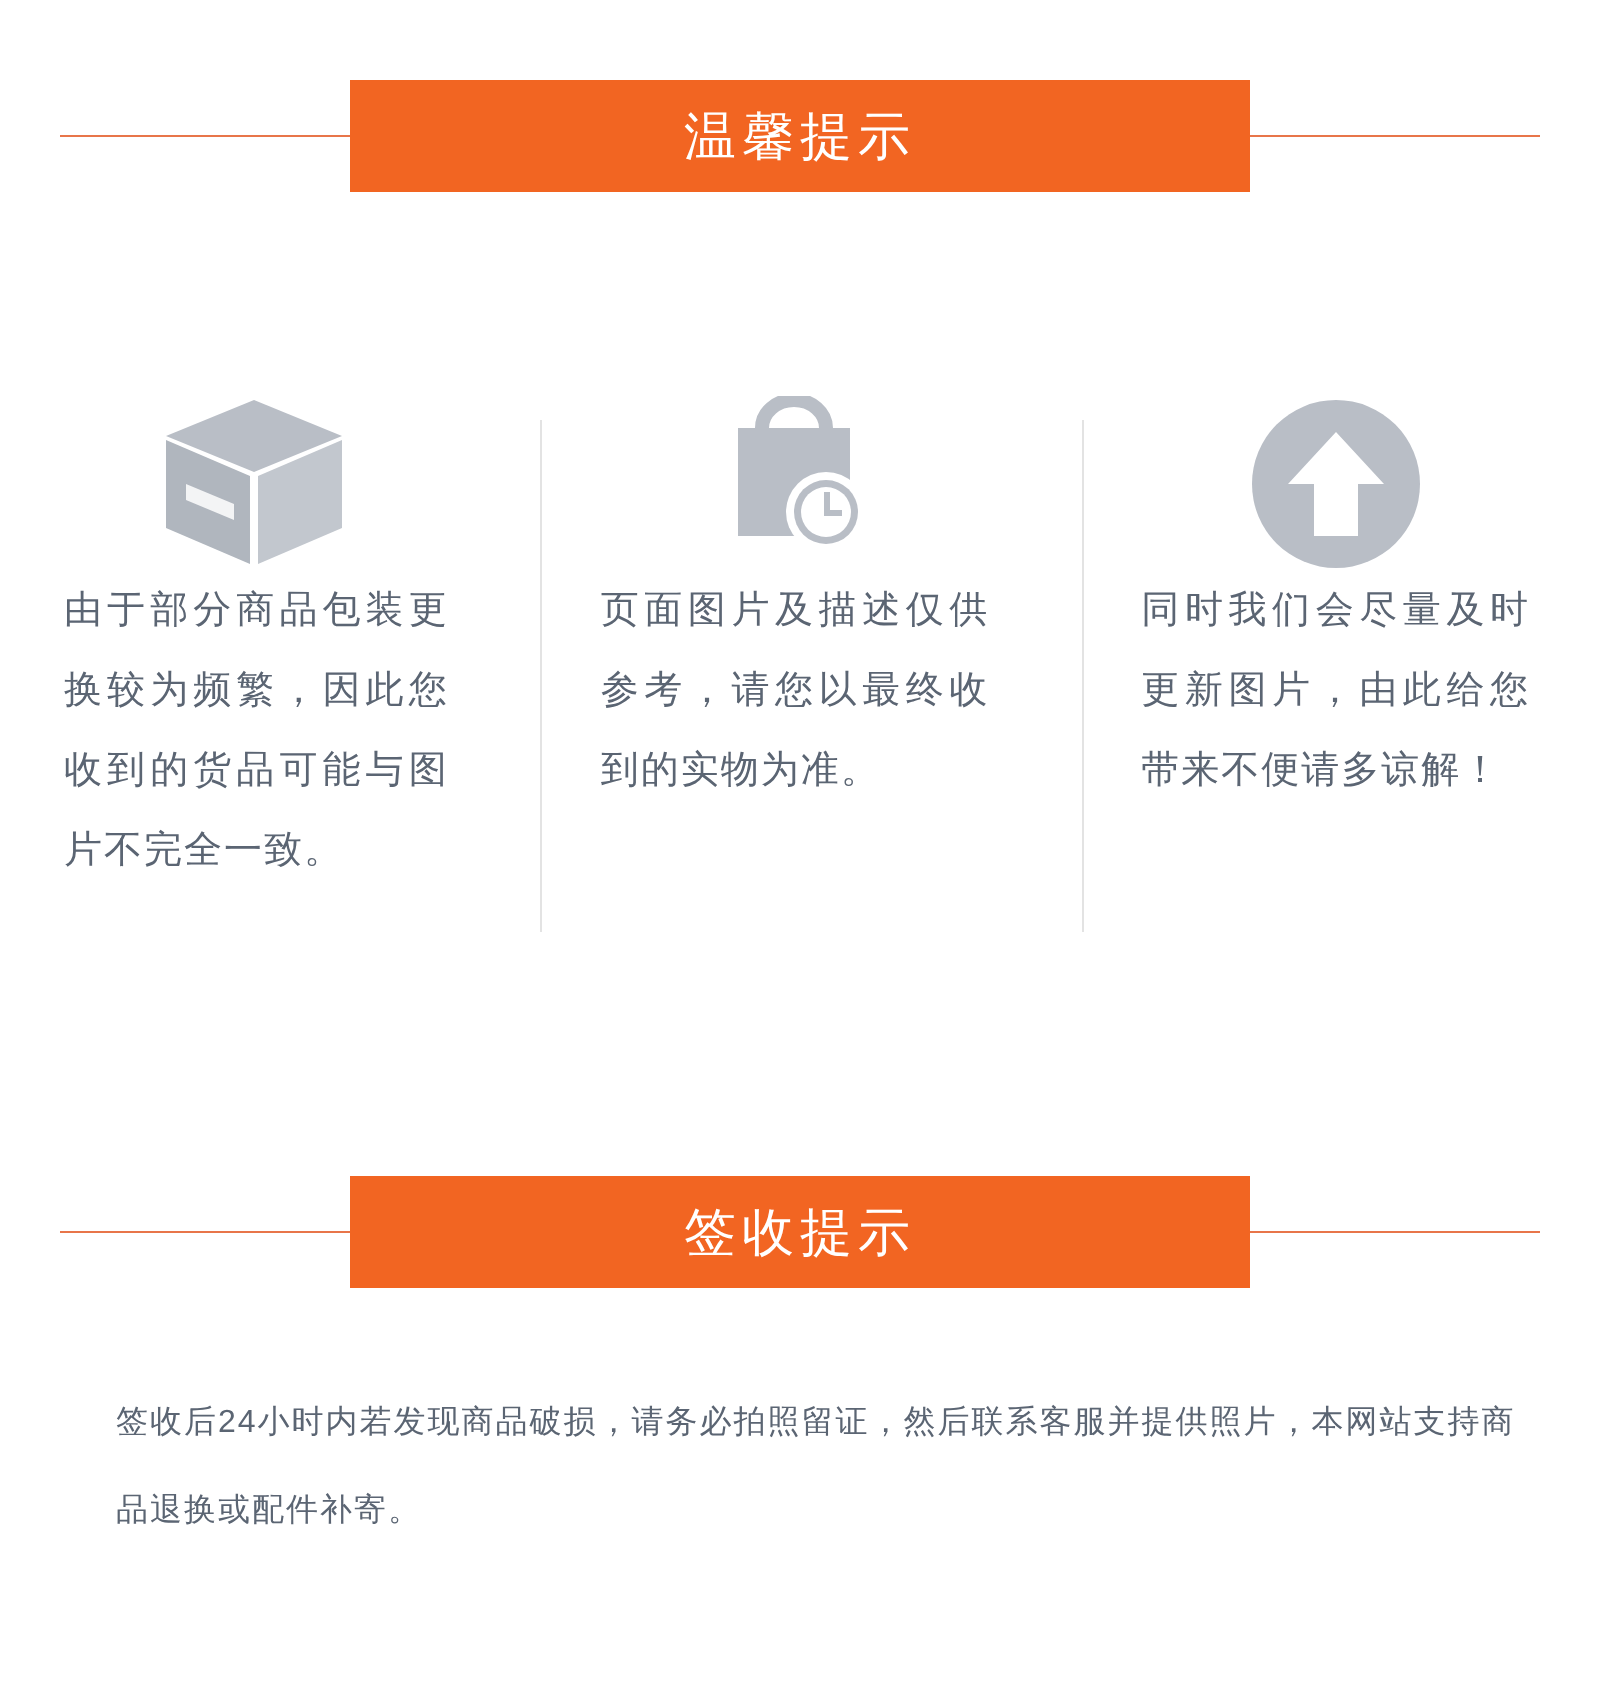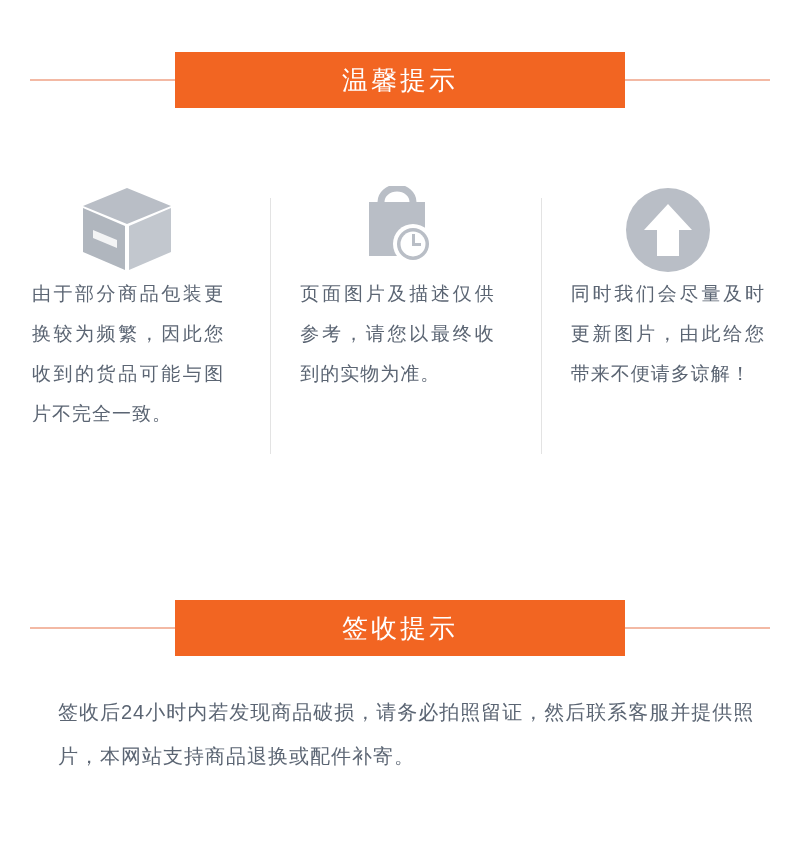--- a/index.html
+++ b/index.html
@@ -17,21 +17,21 @@
   .page {
     position: relative;
     width: 800px;
     height: 844px;
   }
 
   
   .banner {
     position: relative;
     height: 56px;
-    margin: 12px auto;
+    margin: 0 auto;
     width: 800px;
   }
   .banner .rule {
     position: absolute;
     top: 50%;
     left: 30px;
     right: 30px;
     height: 1px;
     background: #e8754a;
     transform: translateY(-50%);
@@ -53,21 +53,21 @@
     font-size: 26px;
     letter-spacing: 3px;
     font-weight: normal;
   }
   #banner-tips { top: 40px; position: absolute; }
   #banner-sign { top: 588px; position: absolute; }
 
   
   .columns {
     position: absolute;
-    top: 184px;
+    top: 196px;
     left: 0;
     width: 795px;
     display: flex;
     gap: 16px;
   }
   .col {
     width: 266px;
     position: relative;
     box-sizing: border-box;
     padding: 0 28px;
@@ -97,21 +97,21 @@
     padding: 0 2px;
   }
   .col-1 .col-text { padding-left: 4px; }
 
   
   .bottom-note {
     position: absolute;
     top: 690px;
     left: 58px;
     width: 700px;
-    font-size: 20px;
+    font-size: 16px;
     line-height: 44px;
     color: #5b6573;
     letter-spacing: 1px;
   }
 
   svg { display: block; }
 </style>
 </head>
 <body>
 

